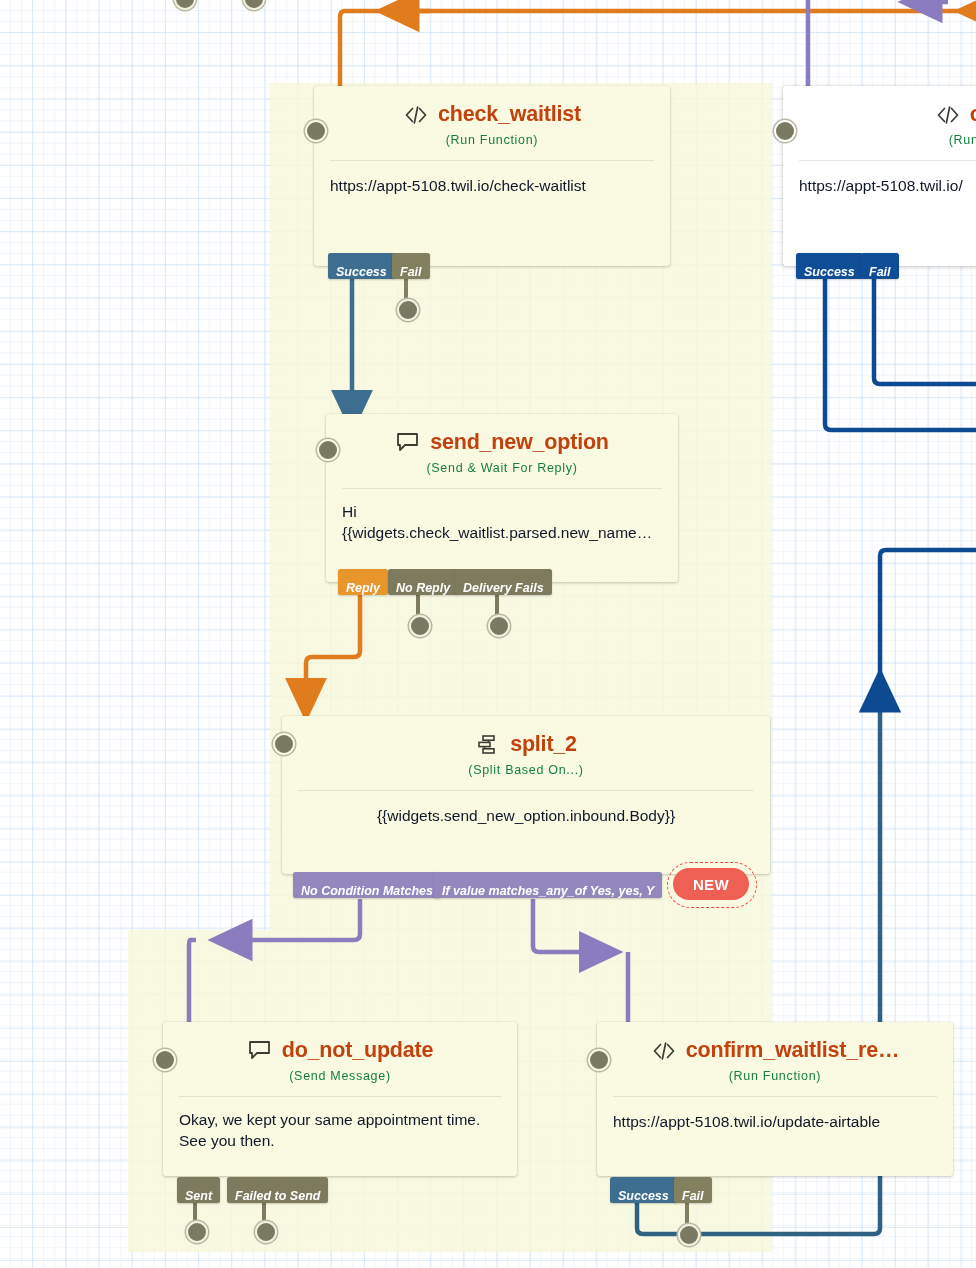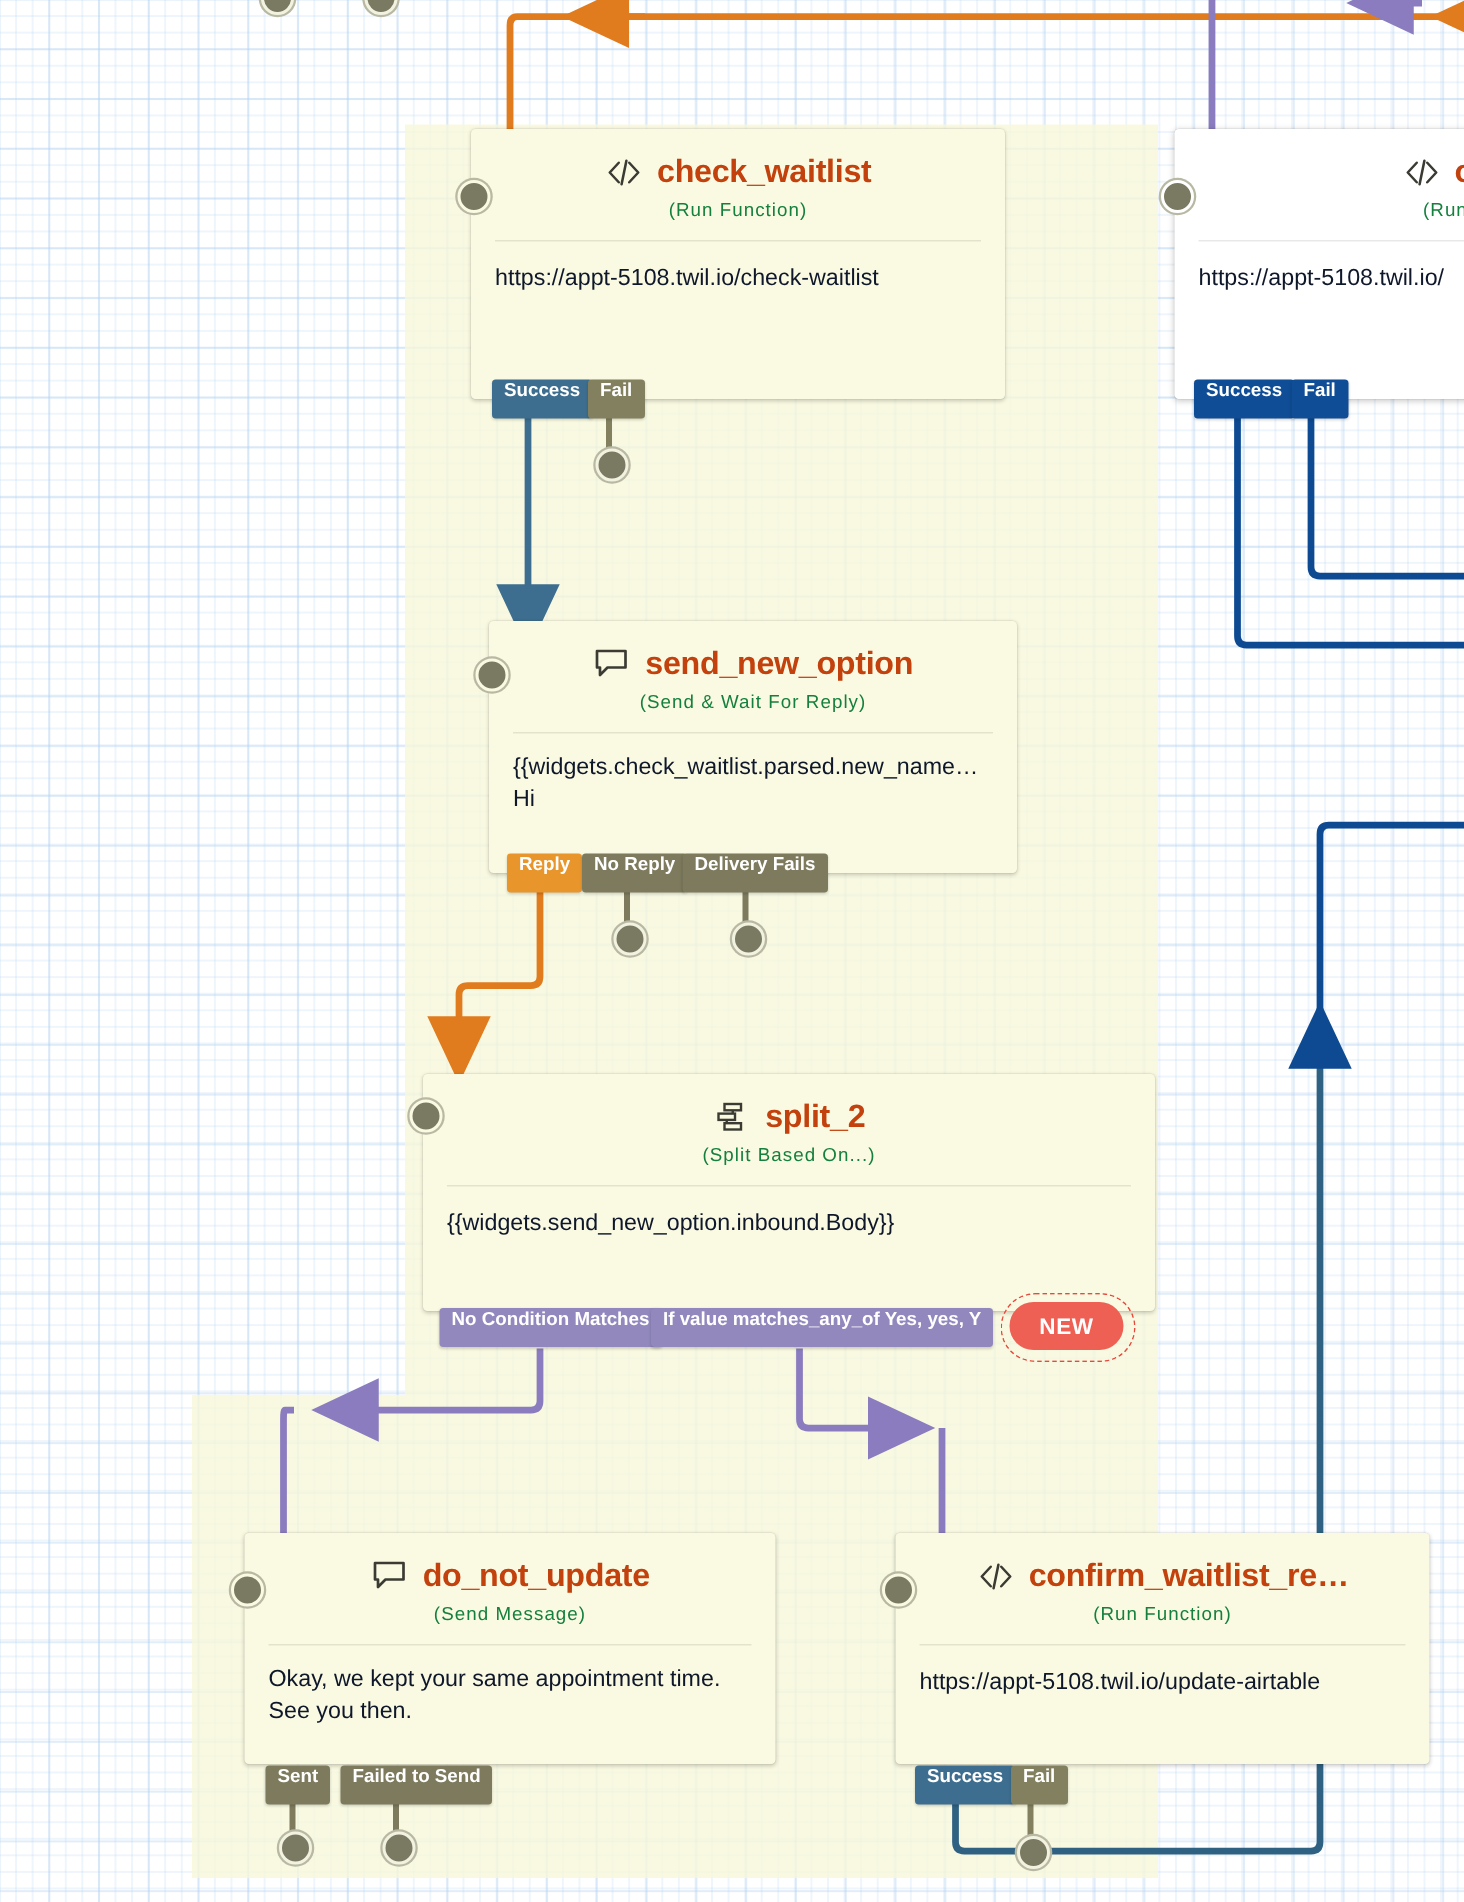--- a/index.html
+++ b/index.html
@@ -70,24 +70,25 @@
 
   
   .dot{
     position:absolute;width:18px;height:18px;border-radius:50%;
     background:#7a7a63;border:2px solid #f2f2e0;
     box-shadow:0 0 0 1.5px #b8b8a3;
   }
 
   
   .badge{
-    position:absolute;height:26px;display:flex;align-items:flex-start;
+    position:absolute;height:26px;display:flex;align-items:flex-end;
     padding:0 8px;border-radius:2.5px;color:#fff;
     font-size:12.5px;font-weight:bold;white-space:nowrap;
     box-shadow:0 1px 2px rgba(0,0,0,.18);
+    font-style:italic;
   }
   .b-success{background:#3d6e8f;}
   .b-fail   {background:#82805f;}
   .b-olive  {background:#7d7a5d;}
   .b-orange {background:#e8962c;}
   .b-purple {background:#9288bd;}
   .b-navy   {background:#0f4d96;}
 
   
   .new-pill{
@@ -218,22 +219,22 @@
       <span class="w-icon">
         <svg width="24" height="21" viewBox="0 0 24 21">
           <path d="M2 2 H21 V13 H9 L4 18 V13 H2 Z" stroke="#3b3b34" stroke-width="1.8" fill="none" stroke-linejoin="round"></path>
         </svg>
       </span>
       <span class="w-title">send_new_option</span>
     </div>
     <div class="w-sub">(Send &amp; Wait For Reply)</div>
     <div class="w-divider"></div>
     <div class="w-body" style="padding-top:12px;">
+      <div>Hi</div>
       <div style="white-space:nowrap;">{{widgets.check_waitlist.parsed.new_name…</div>
-      <div>Hi</div>
     </div>
   </div>
   <div class="badge b-orange" style="left:338px;top:569px;">
     <span>Reply</span>
   </div>
   <div class="badge b-olive" style="left:388px;top:569px;">
     <span>No Reply</span>
   </div>
   <div class="badge b-olive" style="left:455px;top:569px;">
     <span>Delivery Fails</span>
@@ -249,21 +250,21 @@
           <rect x="7" y="2" width="11" height="4.2" stroke="#3b3b34" stroke-width="1.6" fill="none"></rect>
           <rect x="3" y="8.4" width="11" height="4.2" stroke="#3b3b34" stroke-width="1.6" fill="none"></rect>
           <rect x="7" y="14.8" width="11" height="4.2" stroke="#3b3b34" stroke-width="1.6" fill="none"></rect>
           <path d="M12.5 6.2 L12.5 8.4 M8.5 12.6 L8.5 14.8" stroke="#3b3b34" stroke-width="1.6"></path>
         </svg>
       </span>
       <span class="w-title">split_2</span>
     </div>
     <div class="w-sub">(Split Based On...)</div>
     <div class="w-divider"></div>
-    <div class="w-body" style="text-align:left;">{{widgets.send_new_option.inbound.Body}}</div>
+    <div class="w-body" style="text-align:center;">{{widgets.send_new_option.inbound.Body}}</div>
   </div>
   <div class="badge b-purple" style="left:293px;top:872px;">
     <span>No Condition Matches</span>
   </div>
   <div class="badge b-purple" style="left:434px;top:872px;">
     <span>If value matches_any_of Yes, yes, Y</span>
   </div>
   <div class="new-ring" style="left:667px;top:862px;width:88px;height:44px;"></div>
   <div class="new-pill" style="left:673px;top:868px;width:76px;height:32px;">
     <span>NEW</span>

